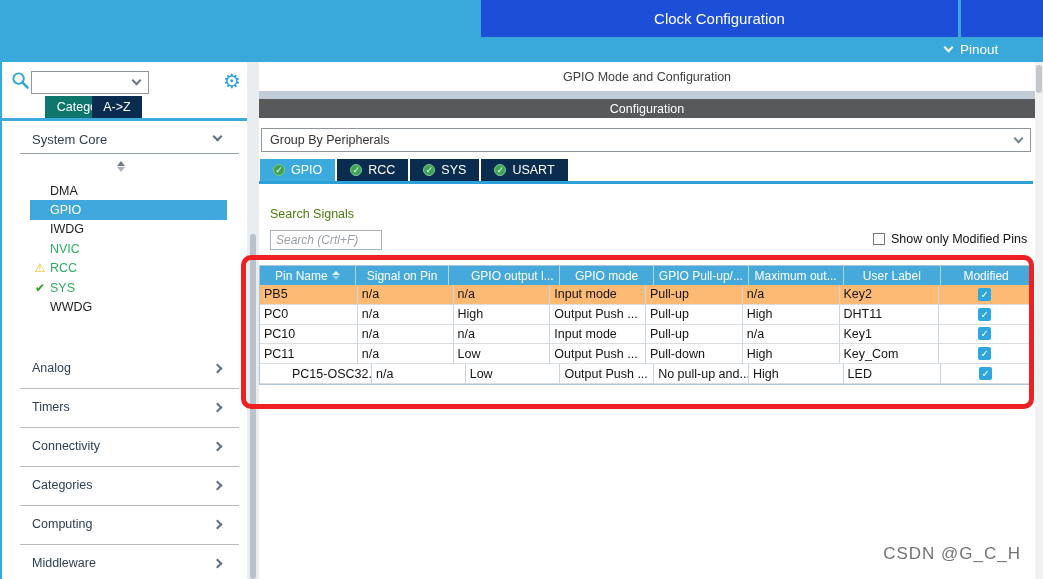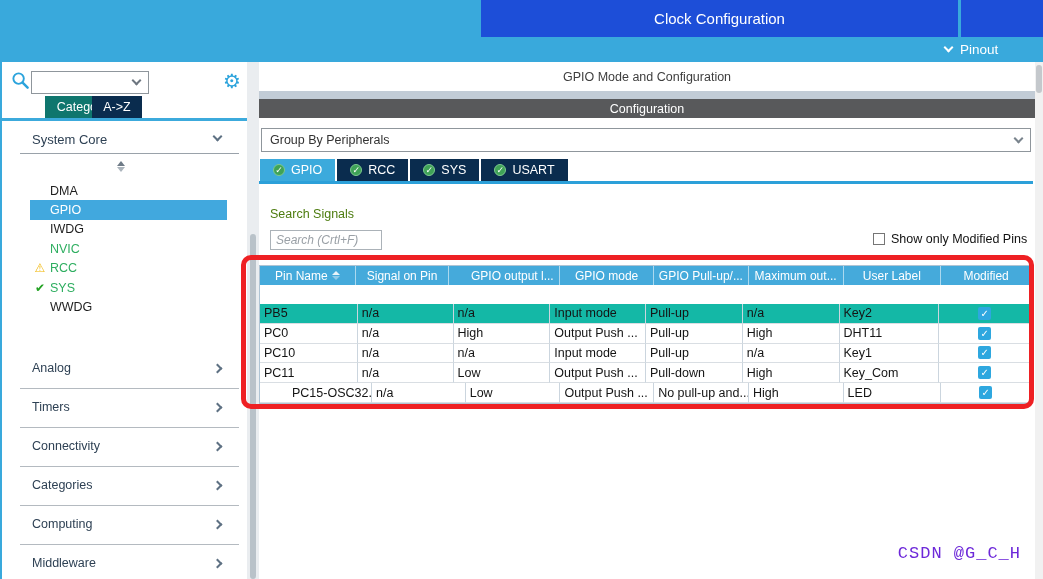--- a/index.html
+++ b/index.html
@@ -82,31 +82,31 @@
   
   .gpio-table{position:absolute;left:0;top:203px;width:773px;border:1px solid #AFC4D4;}
   .thead{display:flex;height:19px;background:#45AADB;}
   .th{display:flex;align-items:center;justify-content:center;gap:4px;color:#fff;font-size:12px;
       border-right:1px solid rgba(255,255,255,.55);overflow:hidden;white-space:nowrap;}
   .th:last-child{border-right:none;}
   .sorticon{display:inline-flex;flex-direction:column;gap:1px;}
   .tri-up{width:0;height:0;border-left:4px solid transparent;border-right:4px solid transparent;border-bottom:4px solid #E9F4FA;}
   .tri-dn{width:0;height:0;border-left:4px solid transparent;border-right:4px solid transparent;border-top:4px solid #8FCBEA;}
   .trow{display:flex;height:19.8px;background:#fff;cursor:pointer;}
-  .trow.selected{background:#14b8a6;margin-top:19px;}
+  .trow.selected{background:#fdba74;}
   .td{display:flex;align-items:center;padding-left:4px;font-size:12.5px;color:#141414;
       border-right:1px solid #CBD5DE;border-bottom:1px solid #D9DEE3;overflow:hidden;white-space:nowrap;}
   .td.center{justify-content:center;padding-left:0;}
   .tbl-check{width:13px;height:13px;background:#2EA7DF;border-radius:2px;display:flex;align-items:center;justify-content:center;
              color:#fff;font-size:10px;font-weight:bold;cursor:pointer;}
 
   
   .red-annotation{position:absolute;left:241px;top:255px;width:793px;height:154px;border:5px solid #EE2023;
                   border-radius:10px;pointer-events:none;z-index:50;}
-  .watermark{position:absolute;right:22px;top:544px;font-size:17px;color:#6d28d9;letter-spacing:1px;font-family:Liberation Mono, monospace;}
+  .watermark{position:absolute;right:22px;top:544px;font-size:17px;color:#737373;letter-spacing:1px;}
   .right-scroll{position:absolute;left:1035px;top:62px;width:8px;height:517px;background:#F1F1F1;}
   .right-thumb{position:absolute;left:1px;top:3px;width:6px;height:28px;background:#C4C8CC;border-radius:3px;}
 </style>
 </head>
 <body>
 
 <div id="app">
 
   <div class="topbar">
     <div class="toprow1">

